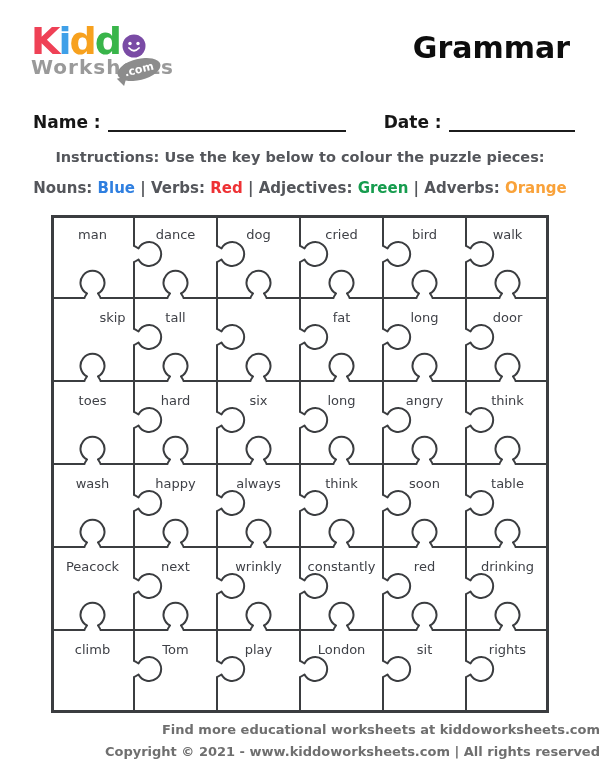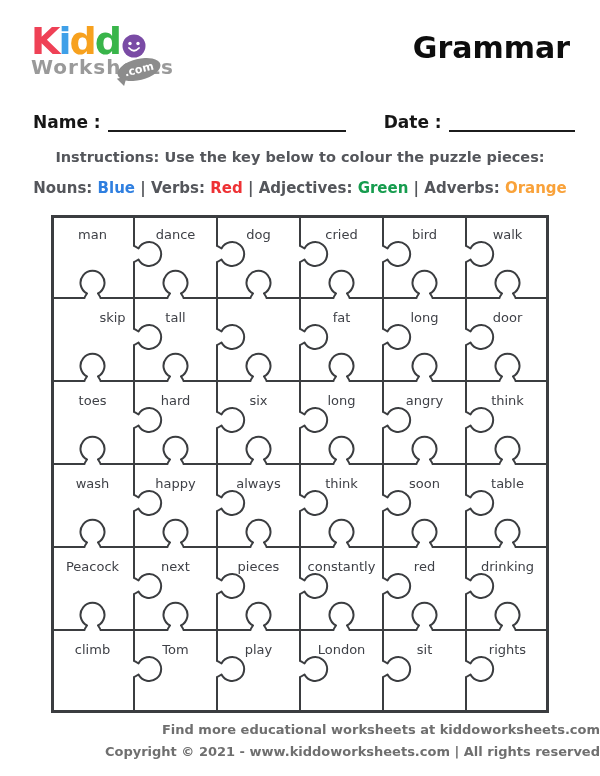--- a/index.html
+++ b/index.html
@@ -112,21 +112,21 @@
       <div class="cell" style="left: 332px; top: 166px;"><span>angry</span></div>
       <div class="cell" style="left: 415px; top: 166px;"><span>think</span></div>
       <div class="cell" style="left: 0px; top: 249px;"><span>wash</span></div>
       <div class="cell" style="left: 83px; top: 249px;"><span>happy</span></div>
       <div class="cell" style="left: 166px; top: 249px;"><span>always</span></div>
       <div class="cell" style="left: 249px; top: 249px;"><span>think</span></div>
       <div class="cell" style="left: 332px; top: 249px;"><span>soon</span></div>
       <div class="cell" style="left: 415px; top: 249px;"><span>table</span></div>
       <div class="cell" style="left: 0px; top: 332px;"><span>Peacock</span></div>
       <div class="cell" style="left: 83px; top: 332px;"><span>next</span></div>
-      <div class="cell" style="left: 166px; top: 332px;"><span>pieces</span></div>
+      <div class="cell" style="left: 166px; top: 332px;"><span>wrinkly</span></div>
       <div class="cell" style="left: 249px; top: 332px;"><span>constantly</span></div>
       <div class="cell" style="left: 332px; top: 332px;"><span>red</span></div>
       <div class="cell" style="left: 415px; top: 332px;"><span>drinking</span></div>
       <div class="cell" style="left: 0px; top: 415px;"><span>climb</span></div>
       <div class="cell" style="left: 83px; top: 415px;"><span>Tom</span></div>
       <div class="cell" style="left: 166px; top: 415px;"><span>play</span></div>
       <div class="cell" style="left: 249px; top: 415px;"><span>London</span></div>
       <div class="cell" style="left: 332px; top: 415px;"><span>sit</span></div>
       <div class="cell" style="left: 415px; top: 415px;"><span>rights</span></div>
     </div>

